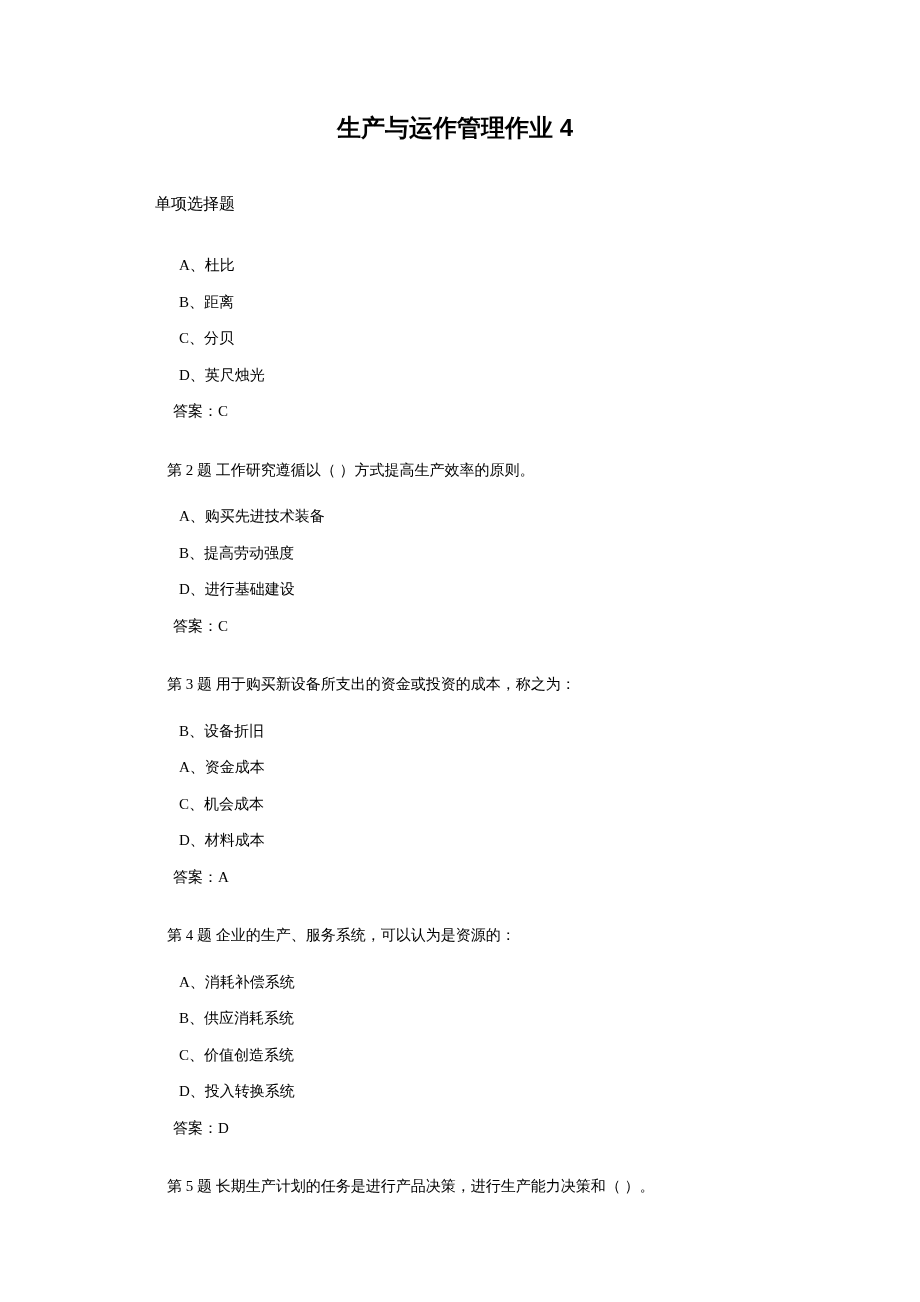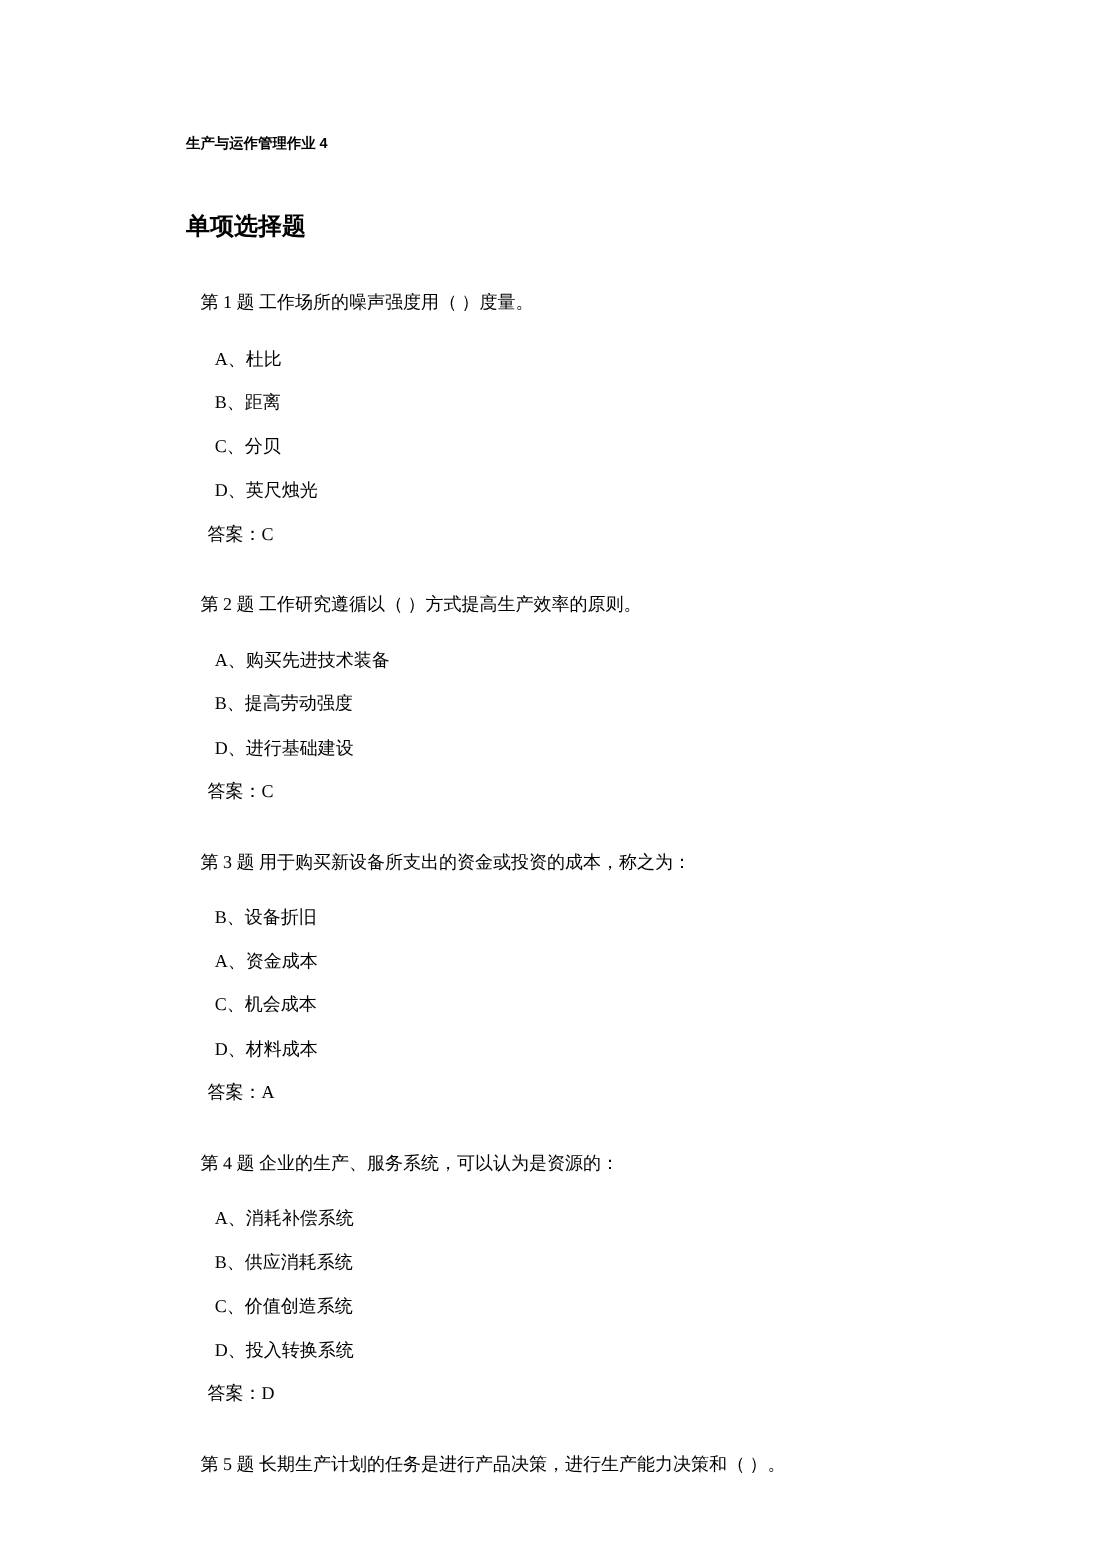--- a/index.html
+++ b/index.html
@@ -11,29 +11,29 @@
       background: #ffffff;
       font-family: "SimSun", "宋体", serif;
       width: 920px;
       height: 1302px;
       padding: 110px 165px 60px 155px;
       color: #000;
       font-size: 15px;
       line-height: 1.5;
     }
     .page-title {
-      text-align: left;
-      font-size: 12px;
+      text-align: center;
+      font-size: 24px;
       font-weight: bold;
       margin-bottom: 46px;
       font-family: "SimHei", "黑体", sans-serif;
     }
     .section-title {
-      font-size: 20px;
-      font-weight: bold;
+      font-size: 16px;
+      font-weight: normal;
       margin-bottom: 38px;
       font-family: "SimHei", "黑体", sans-serif;
     }
     .question-block {
       margin-bottom: 36px;
     }
     .question-prompt {
       margin-bottom: 24px;
       margin-left: 12px;
     }
@@ -47,21 +47,20 @@
     }
   </style>
 </head>
 <body>
 
 <div class="page-title">生产与运作管理作业 4</div>
 
 <div class="section-title">单项选择题</div>
 
 <div class="question-block">
-  <div class="question-prompt">第 1 题 工作场所的噪声强度用（ ）度量。</div>
   <div class="option">A、杜比</div>
   <div class="option">B、距离</div>
   <div class="option">C、分贝</div>
   <div class="option">D、英尺烛光</div>
   <div class="answer">答案：C</div>
 </div>
 
 <div class="question-block">
   <div class="question-prompt">第 2 题 工作研究遵循以（ ）方式提高生产效率的原则。</div>
   <div class="option">A、购买先进技术装备</div>

